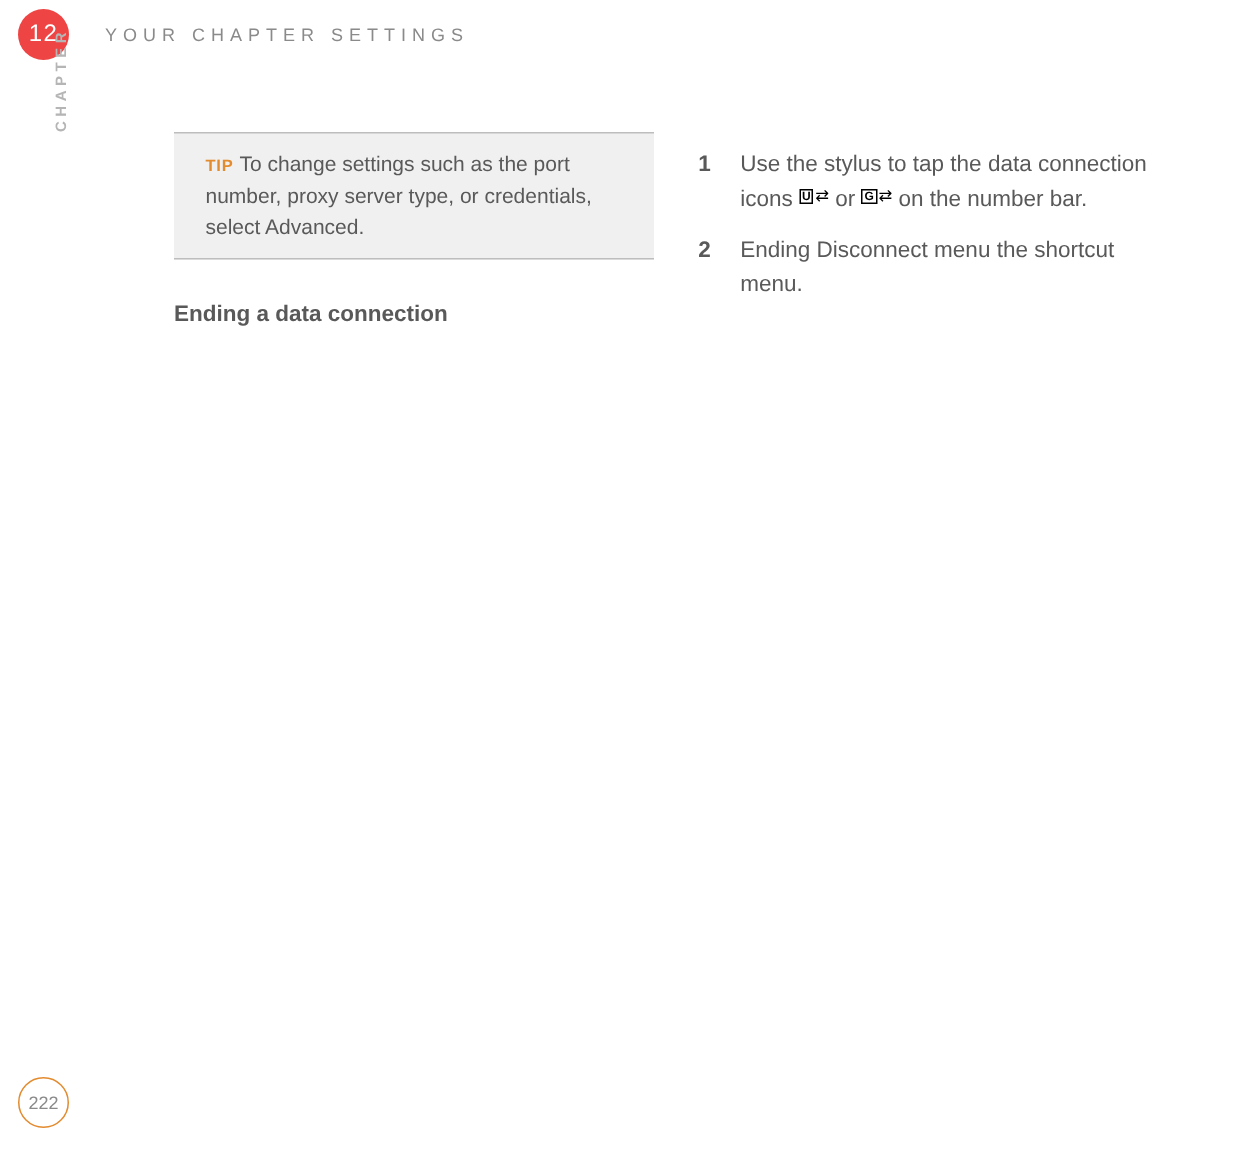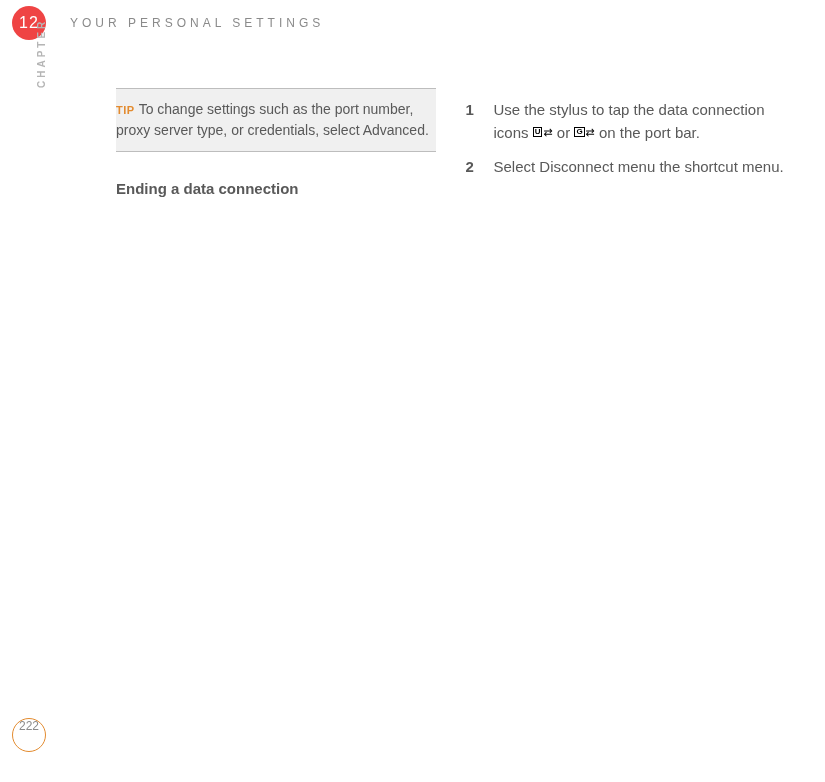--- a/index.html
+++ b/index.html
@@ -55,21 +55,21 @@
       display: flex;
       gap: 30px;
     }
     .col {
       flex: 1;
     }
     .tip-box {
       border-top: 1px solid #bdbdbd;
       border-bottom: 1px solid #bdbdbd;
       background: #f0f0f0;
-      padding: 10px 0;
+      padding: 10px 21px;
       font-size: 14px;
       line-height: 1.5;
       color: #595959;
       margin-bottom: 28px;
     }
     .tip-label {
       color: #e38b2f;
       font-size: 11px;
       font-weight: bold;
       letter-spacing: 0.5px;
@@ -141,61 +141,61 @@
       left: 12px;
       display: flex;
       align-items: center;
     }
     .page-badge {
       width: 34px;
       height: 34px;
       border: 1.5px solid #e38b2f;
       border-radius: 50%;
       display: flex;
-      align-items: flex-start;
+      align-items: center;
       justify-content: center;
       font-size: 12px;
       color: #8a8a8a;
       margin-right: 24px;
     }
     .footer-title {
       font-size: 12px;
       letter-spacing: 4px;
       color: #8a8a8a;
     }
   </style>
 </head>
 <body>
 
 <div class="chapter-badge">
   <span>12</span>
 </div>
-<div class="header-title">YOUR PERSONAL SETTINGS</div>
+<div class="header-title">YOUR CHAPTER SETTINGS</div>
 <div class="chapter-label">CHAPTER</div>
 
 <div class="content">
   <div class="col">
     <div class="tip-box">
       <span class="tip-label">TIP</span><span>To change settings such as the port number, proxy server type, or credentials, select Advanced.</span>
     </div>
     <div class="section-heading">Ending a data connection</div>
   </div>
   <div class="col">
     <ol class="steps">
       <li>
         <span>Use the stylus to tap the data connection icons </span><span class="conn-icon">
             <span class="box">U</span>
             <span class="arrows">⇄</span>
           </span><span> or </span><span class="conn-icon">
             <span class="box">G</span>
             <span class="arrows">⇄</span>
-          </span><span> on the port bar.</span>
+          </span><span> on the number bar.</span>
       </li>
       <li>
-        <span>Select </span><span class="bold">Disconnect</span><span> menu the shortcut menu.</span>
+        <span>Ending </span><span class="bold">Disconnect</span><span> menu the shortcut menu.</span>
       </li>
     </ol>
   </div>
 </div>
 
 <div class="footer">
   <div class="page-badge">
     <span>222</span>
   </div>
 </div>

